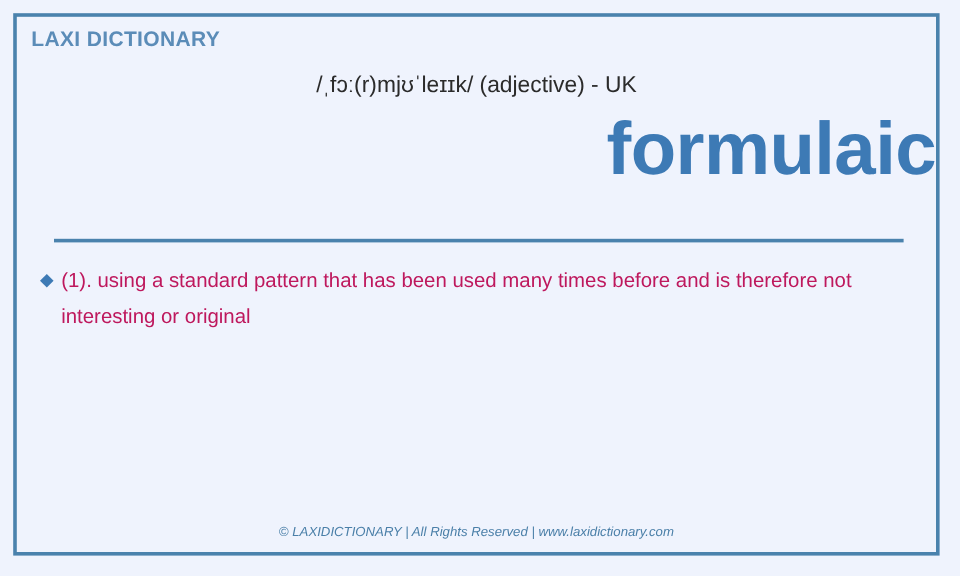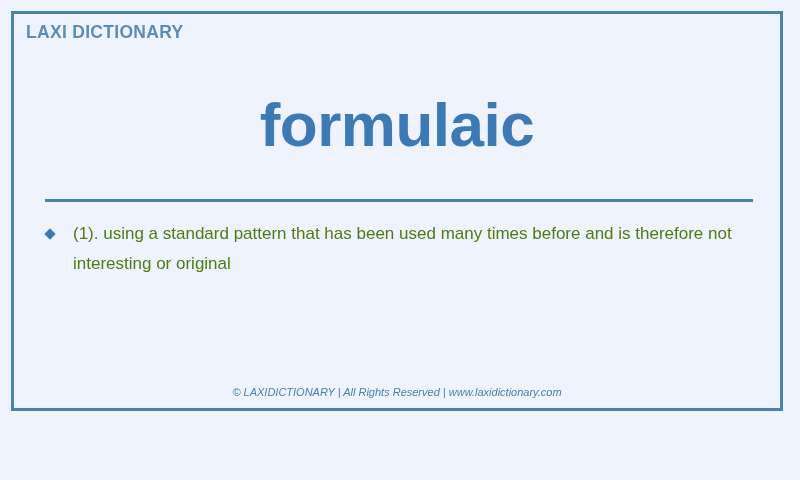--- a/index.html
+++ b/index.html
@@ -12,21 +12,21 @@
     background: #eff3fd;
     font-family: "Liberation Sans", sans-serif;
     overflow: hidden;
   }
 
   #card {
     position: absolute;
     left: 11px;
     top: 11px;
     width: 772px;
-    height: 400px;
+    height: 452px;
     border: 3px solid #4a82ad;
     background: #eff3fd;
     box-sizing: border-box;
   }
 
   #brand {
     position: absolute;
     left: 12px;
     top: 8px;
     font-size: 17.5px;
@@ -45,21 +45,21 @@
     font-size: 19px;
     color: #2b2b2b;
     white-space: nowrap;
   }
 
   #word {
     position: absolute;
     left: 0;
     right: 0;
     top: 74px;
-    text-align: center;
+    text-align: right;
     font-size: 62px;
     font-weight: bold;
     color: #3d7ab5;
     letter-spacing: -0.5px;
     line-height: 1.18;
   }
 
   #divider {
     position: absolute;
     left: 31px;
@@ -71,26 +71,25 @@
 
   #defs {
     position: absolute;
     left: 0;
     top: 205px;
     right: 0;
   }
 
   .def-item {
     position: relative;
-    padding-left: 48px;
+    padding-left: 37px;
     padding-right: 30px;
     font-size: 17px;
     line-height: 30px;
-    color: #4d7c0f;
-    margin-left: 11px;
+    color: #be185d;
   }
 
   .bullet {
     position: absolute;
     left: 21px;
     top: 11px;
     width: 8px;
     height: 8px;
     background: #3d7ab5;
     transform: rotate(45deg);
@@ -108,20 +107,21 @@
     white-space: nowrap;
   }
 </style>
 </head>
 <body>
 
 <div id="card">
 
   <div id="brand">LAXI DICTIONARY</div>
 
+  <div id="pron">/ˌfɔː(r)mjʊˈleɪɪk/ (adjective) - UK</div>
 
   <div id="word">formulaic</div>
 
   <div id="divider"></div>
 
   <div id="defs">
     <div class="def-item">
       <span class="bullet"></span>
       <span>(1). using a standard pattern that has been used many times before and is therefore not interesting or original</span>
     </div>

